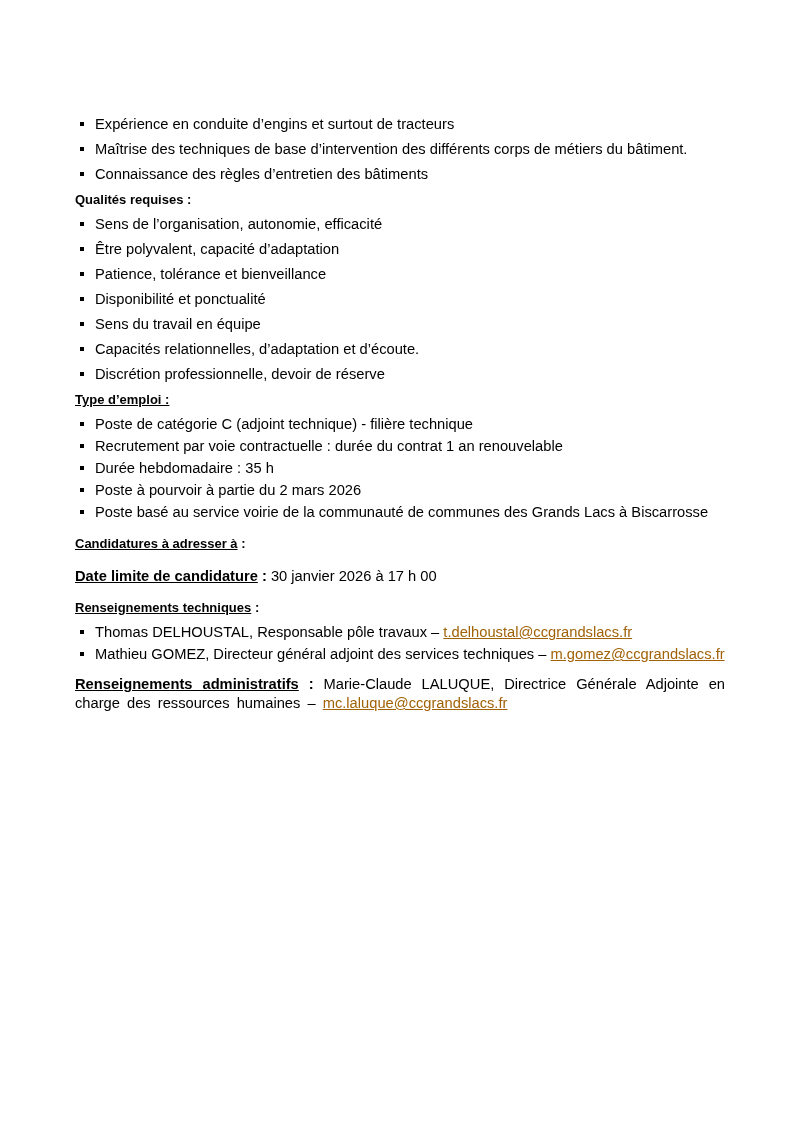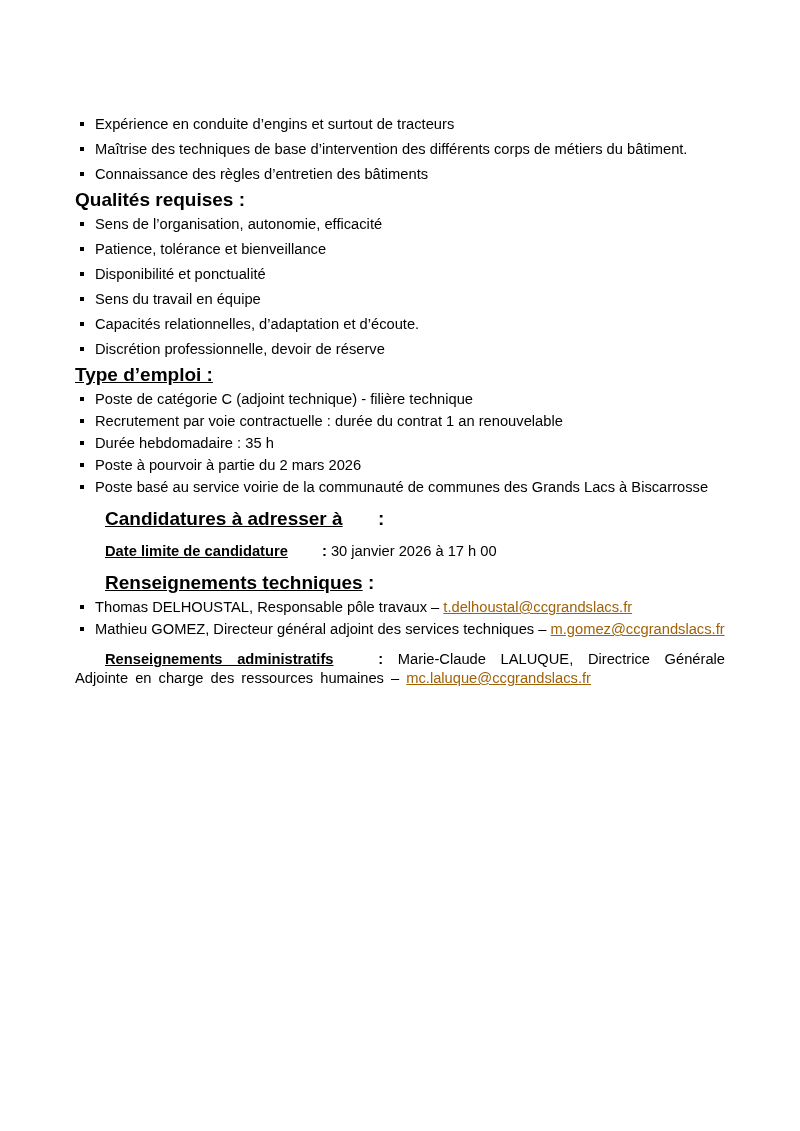--- a/index.html
+++ b/index.html
@@ -11,23 +11,23 @@
     color: #000000;
     -webkit-font-smoothing: antialiased;
   }
   .page { padding: 116px 75px 0 75px; box-sizing: border-box; }
 
   ul.bullets { list-style: none; margin: 0; padding: 0; }
   ul.bullets li { position: relative; padding-left: 20px; line-height: 17px; margin-bottom: 8px; }
   ul.bullets.tight li { margin-bottom: 5px; }
   .sq { position: absolute; left: 5px; top: 6px; width: 4px; height: 4px; background: #000; }
 
-  .hd { font-weight: bold; margin-left: 30px; }
+  .hd { font-weight: bold; }
   .u  { text-decoration: underline; }
-  h2.section { font-size: 19px; margin: 0 0 8px 0; line-height: 17px; }
+  h2.section { font-size: 13px; margin: 0 0 8px 0; line-height: 17px; }
   h2.gap-before { margin-top: 6px; }
   h2.big-gap-before { margin-top: 14px; }
 
   .center-block { text-align: center; line-height: 19.5px; padding-left: 24px; margin: 2px 0 0 0; }
   .center-block .line { white-space: nowrap; }
 
   a.link { color: #a16207; text-decoration: underline; }
   a.plain-link { color: #000000; text-decoration: underline; }
 
   p.inline-line { margin: 15px 0 0 0; line-height: 18px; }
@@ -47,20 +47,21 @@
   <ul class="bullets">
     <li><span class="sq"></span><span>Expérience en conduite d’engins et surtout de tracteurs</span></li>
     <li><span class="sq"></span><span>Maîtrise des techniques de base d’intervention des différents corps de métiers du bâtiment.</span></li>
     <li><span class="sq"></span><span>Connaissance des règles d’entretien des bâtiments</span></li>
   </ul>
 
   <h2 class="section hd">Qualités requises :</h2>
 
   <ul class="bullets">
     <li><span class="sq"></span><span>Sens de l’organisation, autonomie, efficacité</span></li>
+    <li><span class="sq"></span><span>Être polyvalent, capacité d’adaptation</span></li>
     <li><span class="sq"></span><span>Patience, tolérance et bienveillance</span></li>
     <li><span class="sq"></span><span>Disponibilité et ponctualité</span></li>
     <li><span class="sq"></span><span>Sens du travail en équipe</span></li>
     <li><span class="sq"></span><span>Capacités relationnelles, d’adaptation et d’écoute.</span></li>
     <li><span class="sq"></span><span>Discrétion professionnelle, devoir de réserve</span></li>
   </ul>
 
   <h2 class="section hd u gap-before">Type d’emploi :</h2>
 
   <ul class="bullets tight">

